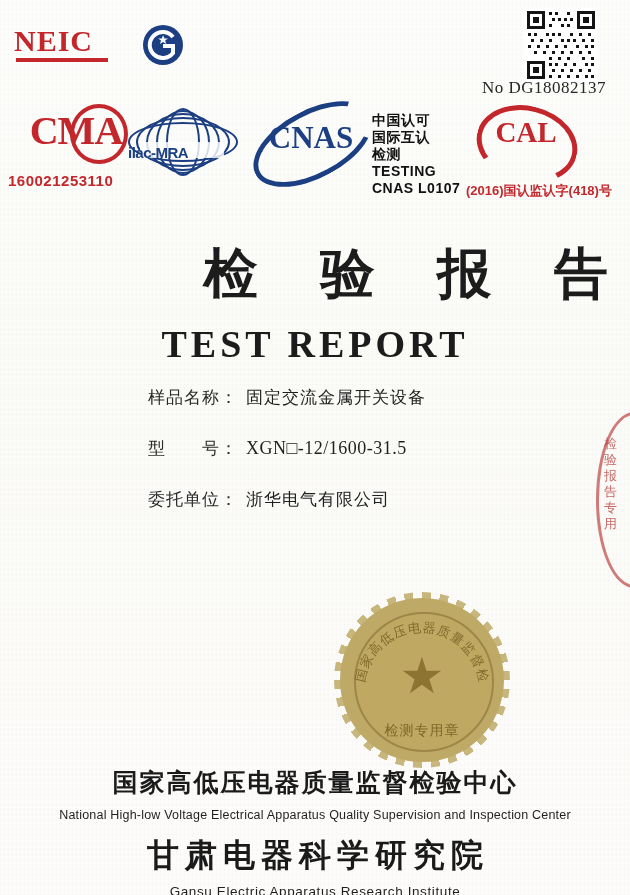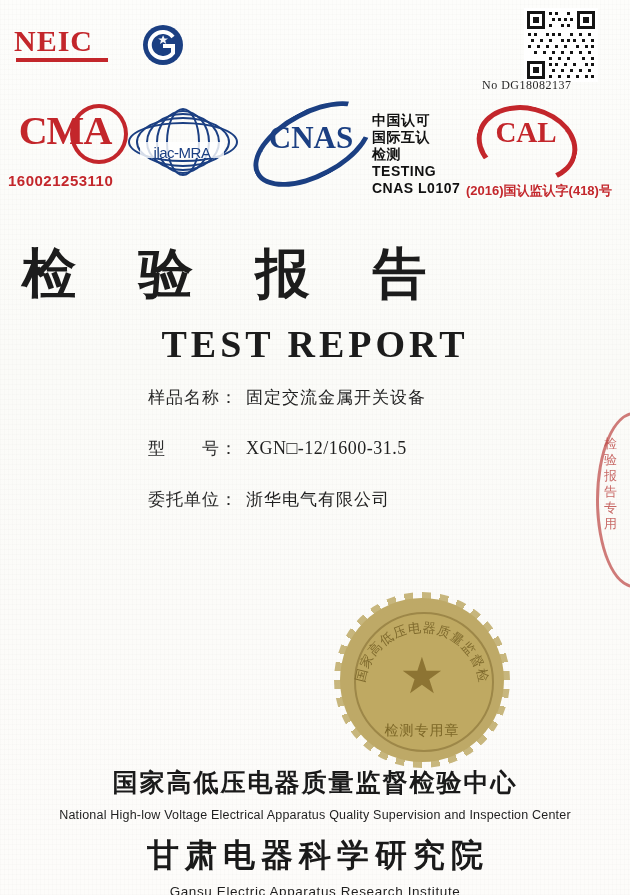--- a/index.html
+++ b/index.html
@@ -53,34 +53,34 @@
   .qr {
     position: absolute;
     left: 524px; top: 8px;
     width: 74px; height: 74px;
   }
 
   .docno {
     position: absolute;
     left: 482px; top: 78px;
     font-family: "Liberation Serif", serif;
-    font-size: 12px;
+    font-size: 17px;
     letter-spacing: 0.5px;
     color: #262626;
   }
 
   
   .cma {
     position: absolute;
     left: 8px; top: 100px;
     width: 112px; height: 62px;
   }
   .cma-text {
     position: absolute;
-    left: 1px; top: 0;
+    left: 12px; top: 0;
     width: 112px; height: 62px;
     font-family: "Liberation Serif", serif;
     font-weight: bold;
     font-size: 40px;
     color: #c3262b;
     letter-spacing: -1px;
     line-height: 62px;
     text-align: center;
   }
   .cma-ring {
@@ -108,23 +108,22 @@
   .ilac-ring {
     position: absolute;
     border: 2px solid #1b3f82;
     border-radius: 50%;
     left: 0; top: 0;
   }
   .ilac-label {
     position: absolute;
     left: 0; top: 40px;
     width: 108px;
-    text-align: center;
     font-family: "Liberation Sans", sans-serif;
-    font-weight: normal;
+    font-weight: bold;
     font-size: 15px;
     color: #1b3f82;
     letter-spacing: -0.5px;
   }
   .ilac-bar {
     position: absolute;
     left: 12px; top: 38px;
     width: 84px; height: 16px;
     background: rgba(255,255,255,0.82);
   }
@@ -200,21 +199,21 @@
     font-size: 13px;
     color: #c3262b;
     letter-spacing: 0;
   }
 
   
   .title-cn {
     position: absolute;
     left: 0; top: 238px;
     width: 630px;
-    text-align: left;
+    text-align: right;
     font-family: "DejaVu Serif", serif;
     font-weight: bold;
     font-size: 54px;
     letter-spacing: 22px;
     color: #1c1c1c;
     text-indent: 22px;
   }
   .title-en {
     position: absolute;
     left: 0; top: 322px;

